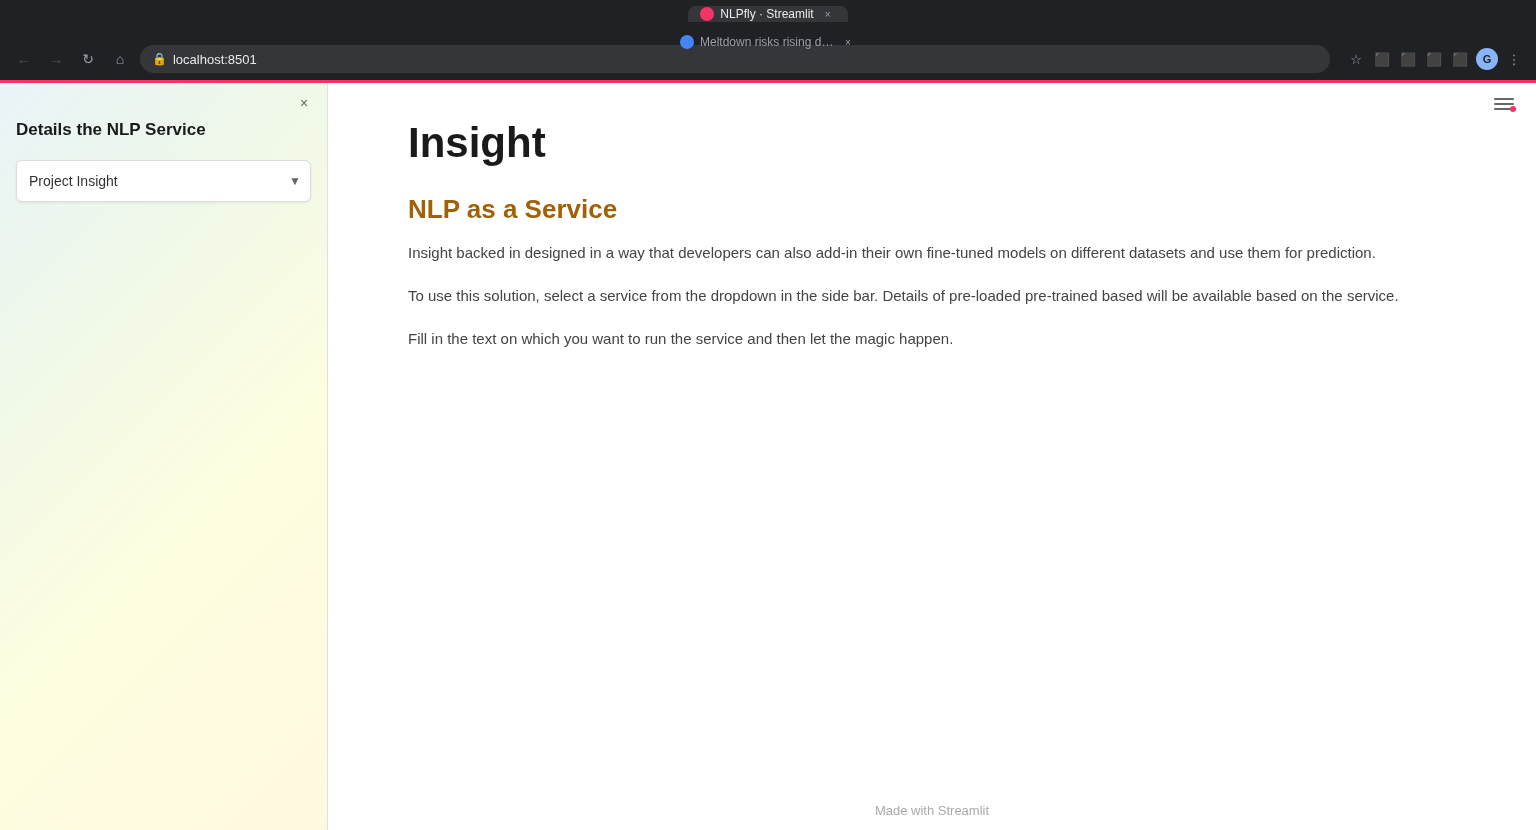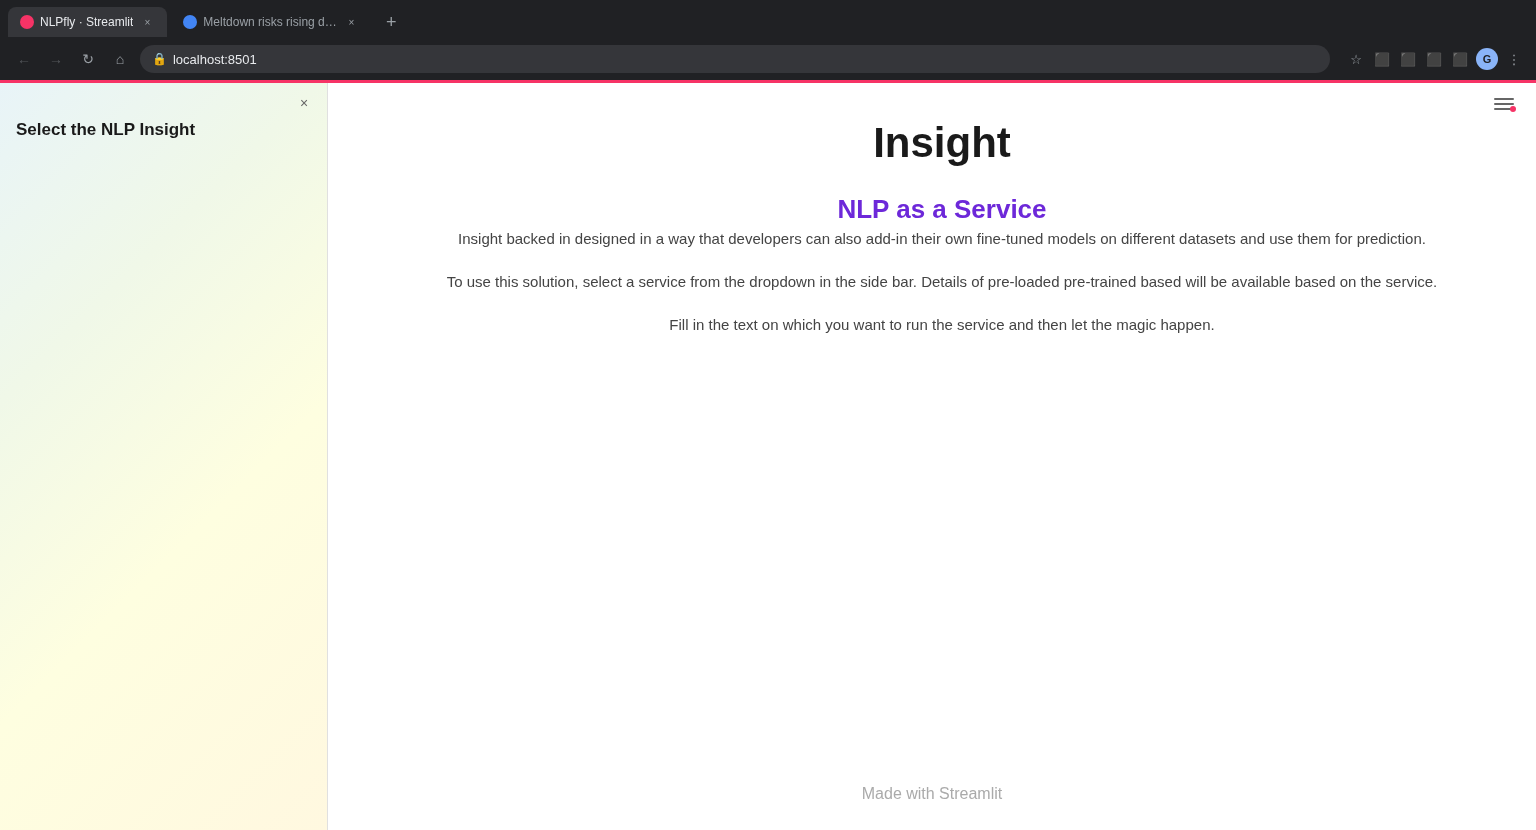--- a/index.html
+++ b/index.html
@@ -9,22 +9,23 @@
     .browser-chrome {
       background: #202124;
       height: 80px;
       display: flex;
       flex-direction: column;
     }
     .tab-bar {
       display: flex;
       align-items: center;
       padding: 6px 8px 0;
-      gap: 4px;
+      gap: 12px;
       height: 38px;
+      flex-direction: column;
     }
     .tab {
       display: flex;
       align-items: center;
       height: 30px;
       padding: 0 12px;
       border-radius: 8px 8px 0 0;
       font-size: 12px;
       color: #e8eaed;
       max-width: 200px;
@@ -205,21 +206,20 @@
       font-size: 12px;
     }
 
     
     .main-content {
       flex: 1;
       padding: 40px 60px 40px 80px;
       overflow-y: auto;
       background: #fff;
       position: relative;
-      text-align: center;
     }
 
     
     .menu-icon {
       position: absolute;
       top: 12px;
       right: 16px;
       display: flex;
       flex-direction: column;
       gap: 3px;
@@ -249,39 +249,39 @@
       font-weight: 800;
       color: #1a1a1a;
       margin-bottom: 28px;
       line-height: 1.1;
     }
 
     
     .section-heading {
       font-size: 26px;
       font-weight: 700;
-      color: #6d28d9;
-      margin-bottom: 2px;
+      color: #a16207;
+      margin-bottom: 16px;
     }
 
     
     .body-text {
       font-size: 15px;
       line-height: 1.65;
       color: #444;
       margin-bottom: 18px;
     }
 
     
     .made-with {
       position: absolute;
-      bottom: 27px;
+      bottom: 12px;
       left: 50%;
       transform: translateX(-50%);
-      font-size: 16px;
+      font-size: 13px;
       color: #aaa;
     }
 
     
     .streamlit-bar {
       height: 3px;
       background: linear-gradient(90deg, #f63366 0%, #f63366 100%);
       position: absolute;
       top: 0;
       left: 0;
@@ -326,21 +326,30 @@
     </div>
   </div>
 </div>
 
 <div class="app-container">
 
   <div class="streamlit-bar"></div>
 
   <div class="sidebar">
     <div class="sidebar-close">×</div>
-    <div class="sidebar-section-title">Select the NLP Insight</div>
+    <div class="sidebar-section-title">Details the NLP Service</div>
+    <div class="dropdown-wrapper">
+      <select class="dropdown-select">
+        <option>Project Insight</option>
+        <option>Sentiment Analysis</option>
+        <option>Named Entity Recognition</option>
+        <option>Text Summarization</option>
+      </select>
+      <div class="dropdown-arrow">▼</div>
+    </div>
   </div>
 
   <div class="main-content">
 
     <div class="menu-icon">
       <div class="menu-bar"></div>
       <div class="menu-bar"></div>
       <div class="menu-bar"></div>
       <div class="menu-dot"></div>
     </div>

